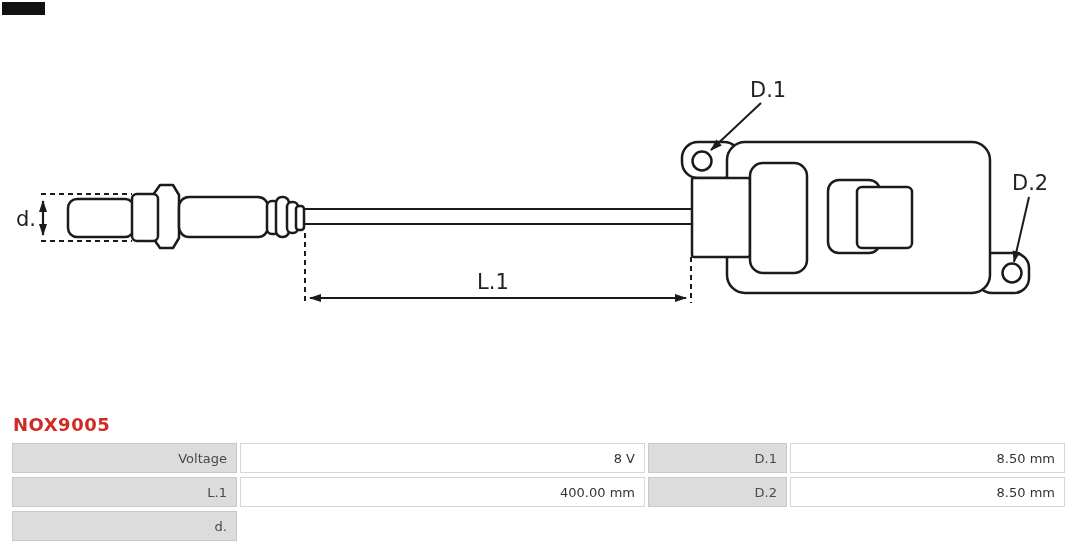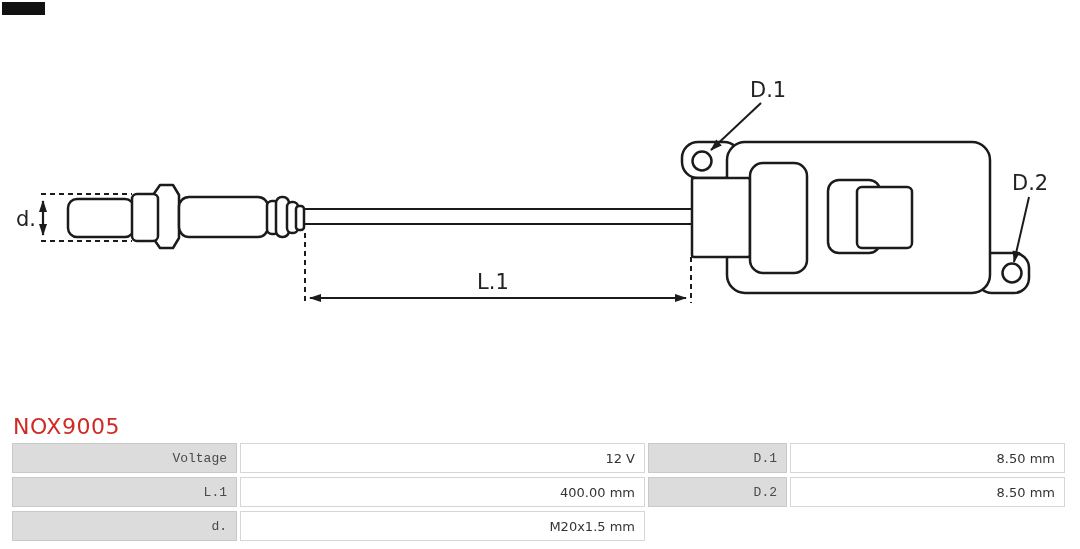--- a/index.html
+++ b/index.html
@@ -16,22 +16,22 @@
     background: #111111;
   }
   .diagram-wrap {
     position: absolute;
     left: 0; top: 0;
     width: 1080px; height: 400px;
   }
   .part-number {
     position: absolute;
     left: 13px; top: 414px;
-    font-size: 22px;
-    font-weight: 400;
+    font-size: 18px;
+    font-weight: 700;
     letter-spacing: 0.5px;
     color: #cf2b24;
   }
   .spec-table {
     position: absolute;
     left: 12px; top: 443px;
     width: 1053px;
     display: grid;
     grid-template-columns: 225px 405px 139px 275px;
     grid-auto-rows: 30px;
@@ -46,21 +46,20 @@
     padding-right: 9px;
     border: 1px solid #d6d6d6;
     background: #ffffff;
     color: #333333;
     white-space: nowrap;
   }
   .cell.gray {
     background: #dcdcdc;
     border-color: #c9c9c9;
     color: #4a4a4a;
-    font-family: Liberation Mono, monospace;
   }
   svg text {
     font-family: "DejaVu Sans", "Liberation Sans", sans-serif;
     font-size: 21px;
     fill: #222222;
   }
 </style>
 </head>
 <body>
 
@@ -120,24 +119,23 @@
     <text x="1012" y="190">D.2</text>
     <text x="477" y="289">L.1</text>
   </svg>
 </div>
 
 <div class="part-number">NOX9005</div>
 
 <div class="spec-table">
 
   <div class="cell gray">Voltage</div>
-  <div class="cell">12 V</div>
+  <div class="cell">8 V</div>
   <div class="cell gray">D.1</div>
   <div class="cell">8.50 mm</div>
 
   <div class="cell gray">L.1</div>
   <div class="cell">400.00 mm</div>
   <div class="cell gray">D.2</div>
   <div class="cell">8.50 mm</div>
 
   <div class="cell gray">d.</div>
-  <div class="cell">M20x1.5 mm</div>
 </div>
 
 </body></html>

